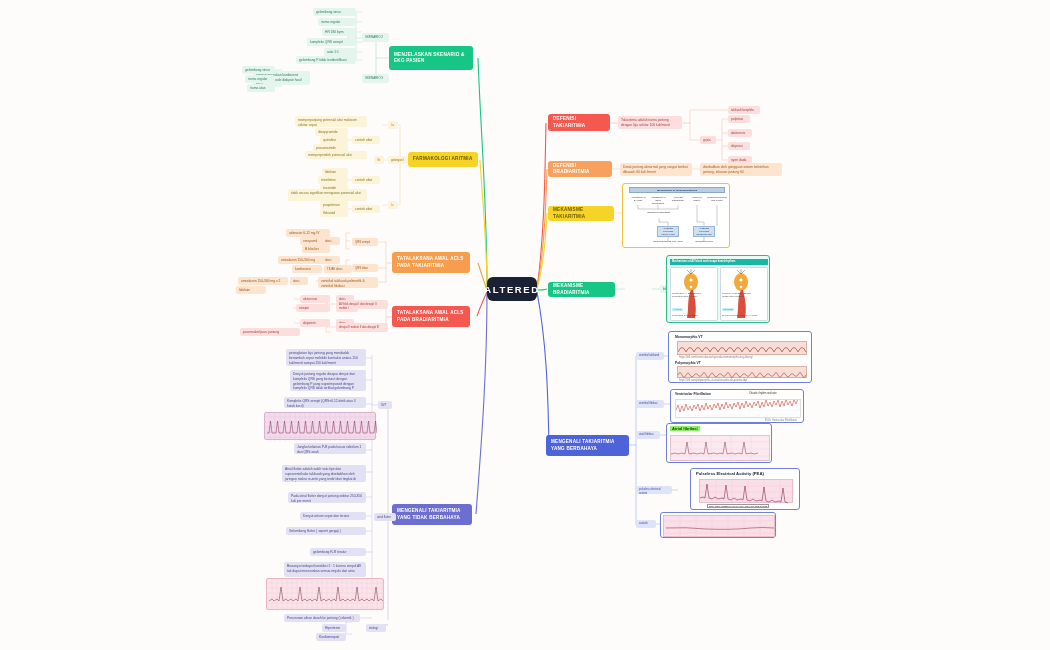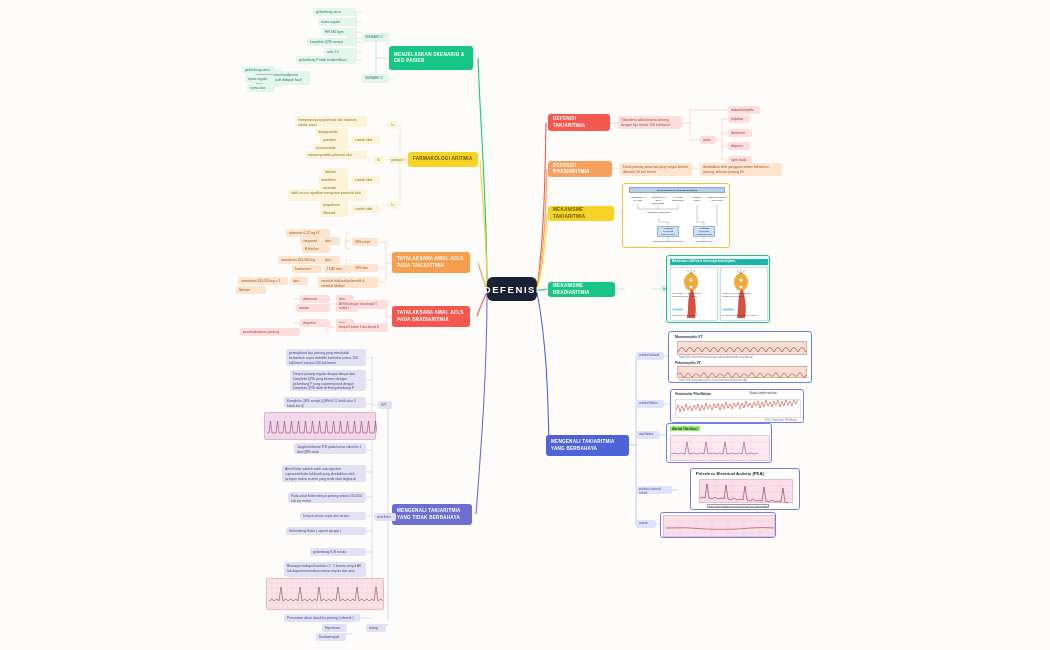--- a/index.html
+++ b/index.html
@@ -161,21 +161,21 @@
 
   <path d="M615 289 L 625 289" stroke="#8fe0c3" stroke-width=".5" fill="none"></path>
   <path d="M652 289 L 660 289" stroke="#8fe0c3" stroke-width=".5" fill="none"></path>
 
   <path d="M629 445 L 636 445" stroke="#8e9ae6" stroke-width=".5" fill="none"></path>
   <path d="M636 356 L 636 525" stroke="#8e9ae6" stroke-width=".5" fill="none"></path>
   <path d="M636 356 L 642 356 M636 404 L 642 404 M636 435 L 642 435 M636 490 L 642 490 M636 524 L 642 524" stroke="#8e9ae6" stroke-width=".4" fill="none"></path>
   <path d="M662 356 L 668 356 M664 404 L 670 404 M660 435 L 666 435 M672 490 L 678 490 M656 524 L 662 524" stroke="#8e9ae6" stroke-width=".4" fill="none"></path>
 </svg>
 
-<div class="node central" style="left:487px;top:277px;width:50px;height:24px;">DEFENISI</div>
+<div class="node central" style="left:487px;top:277px;width:50px;height:24px;">ALTERED</div>
 
 <div class="node branch b-green" style="left:389px;top:46px;width:84px;height:24px;">MENJELASKAN SKENARIO &amp; EKG PASIEN</div>
 
 <div class="node branch b-yellow" style="left:408px;top:152px;width:70px;height:15px;">FARMAKOLOGI ARITMIA</div>
 
 <div class="node branch b-orange" style="left:392px;top:252px;width:78px;height:21px;">TATALAKSANA AWAL ACLS PADA TAKIARITMIA</div>
 
 <div class="node branch b-red" style="left:392px;top:306px;width:78px;height:21px;">TATALAKSANA AWAL ACLS PADA BRADIARITMIA</div>
 
 <div class="node branch b-purple" style="left:392px;top:504px;width:80px;height:21px;">MENGENALI TAKIARITMIA YANG TIDAK BERBAHAYA</div>

